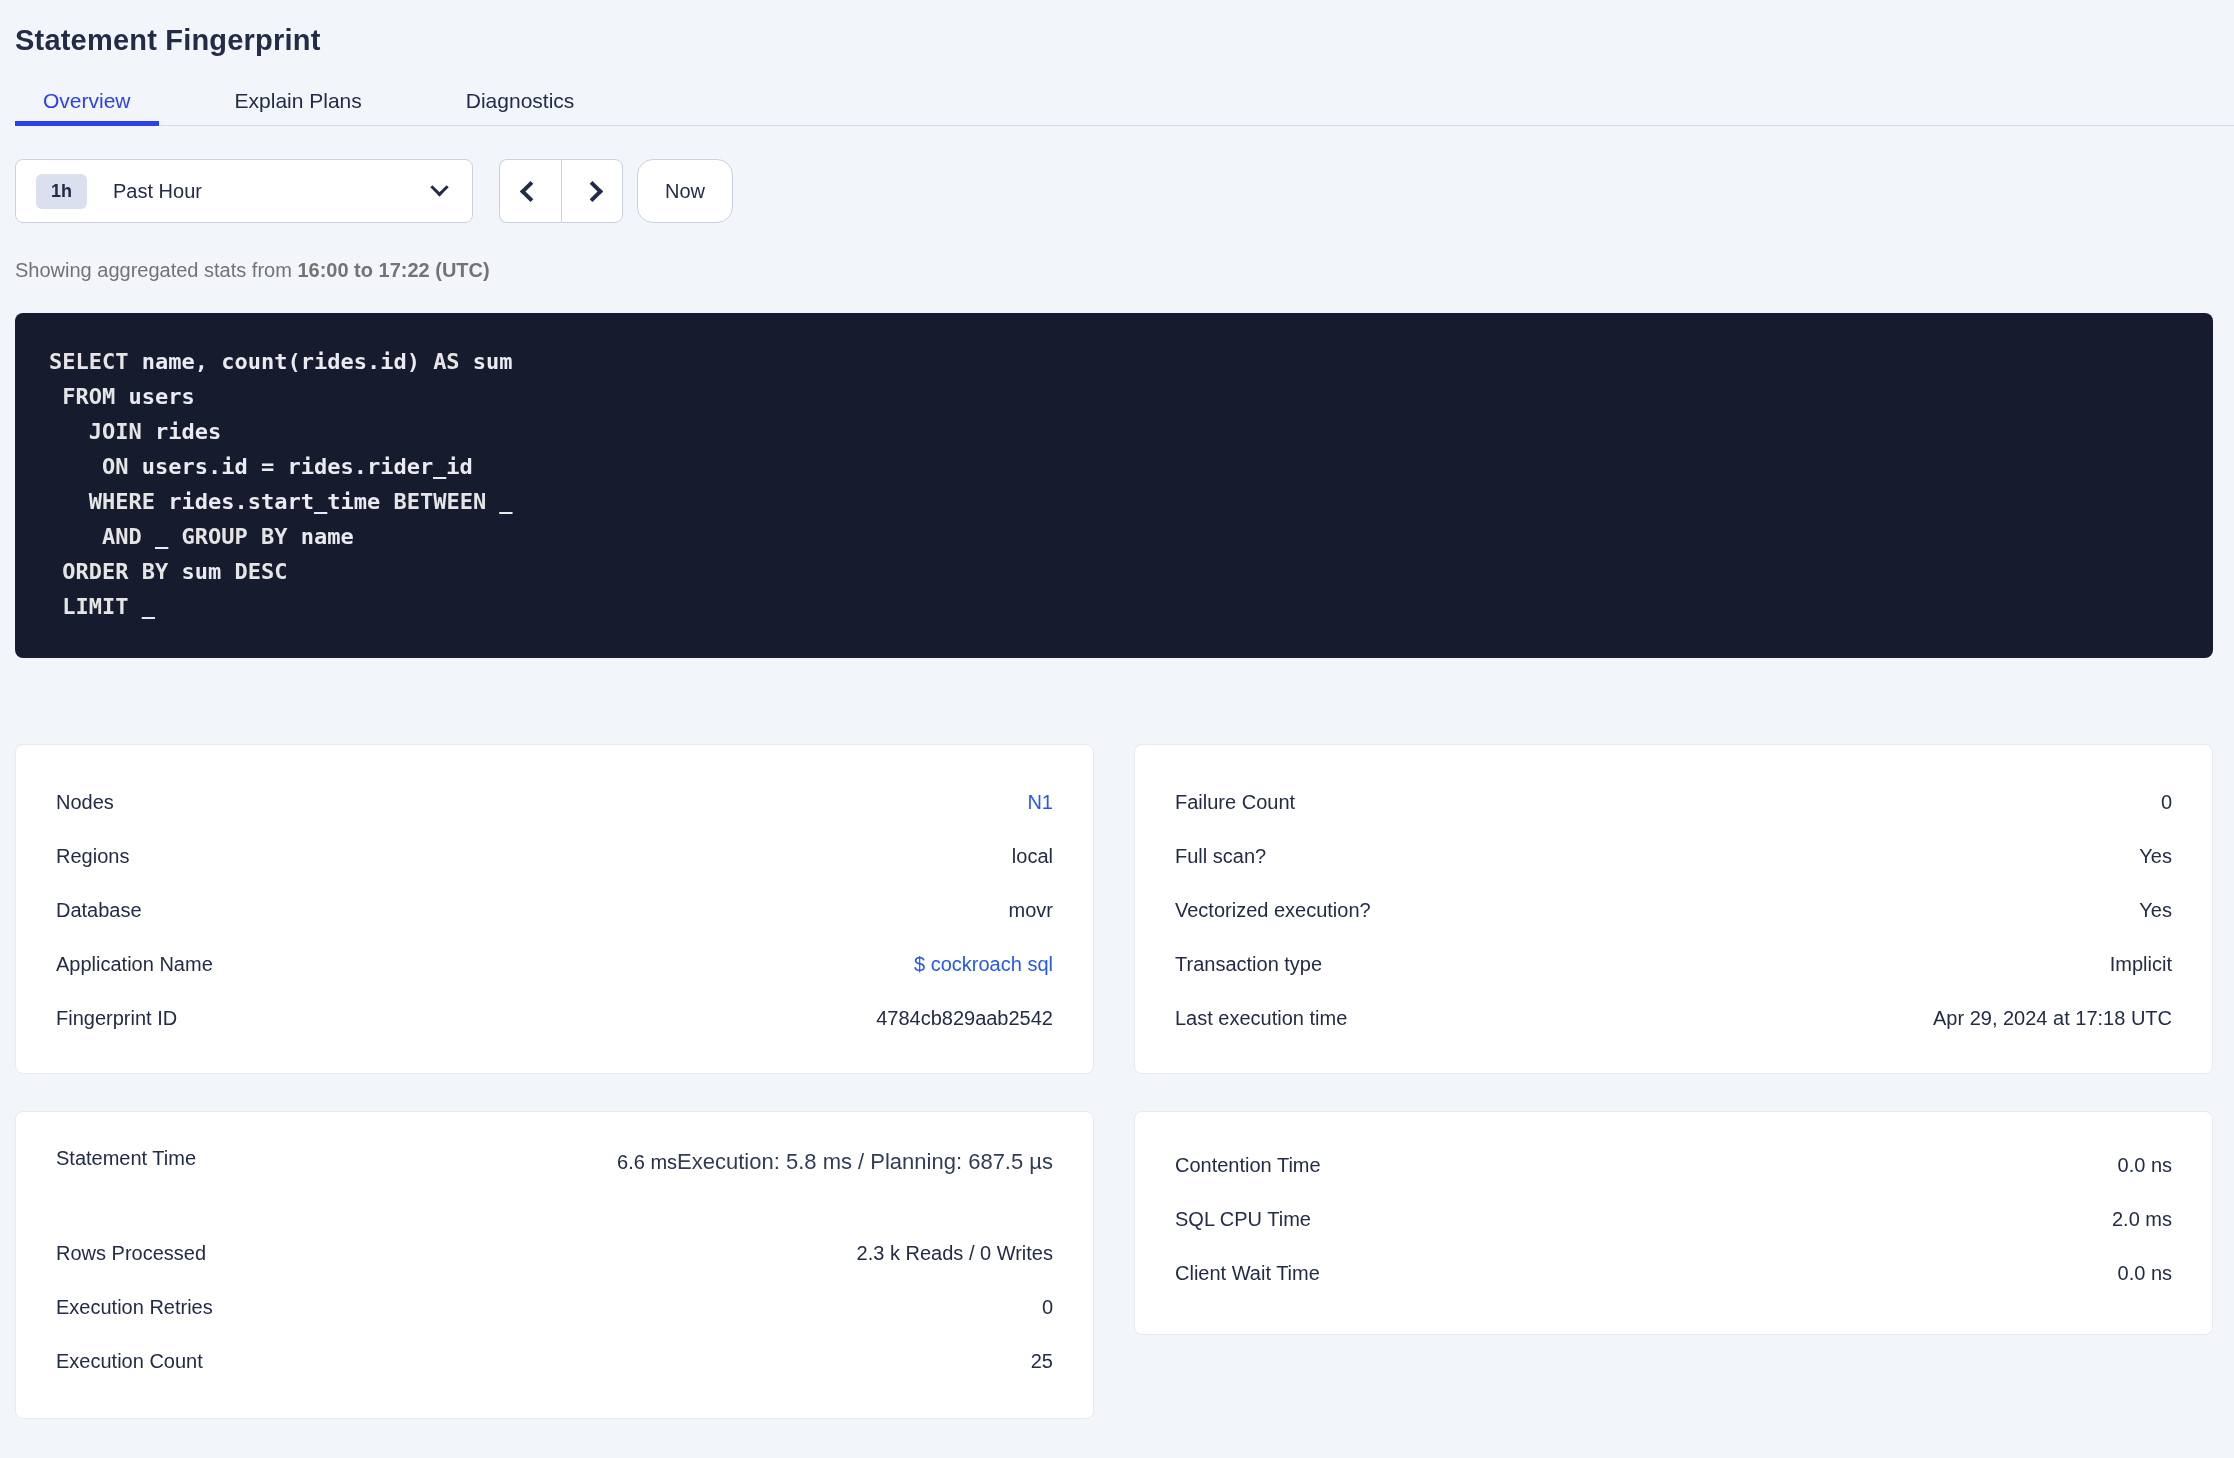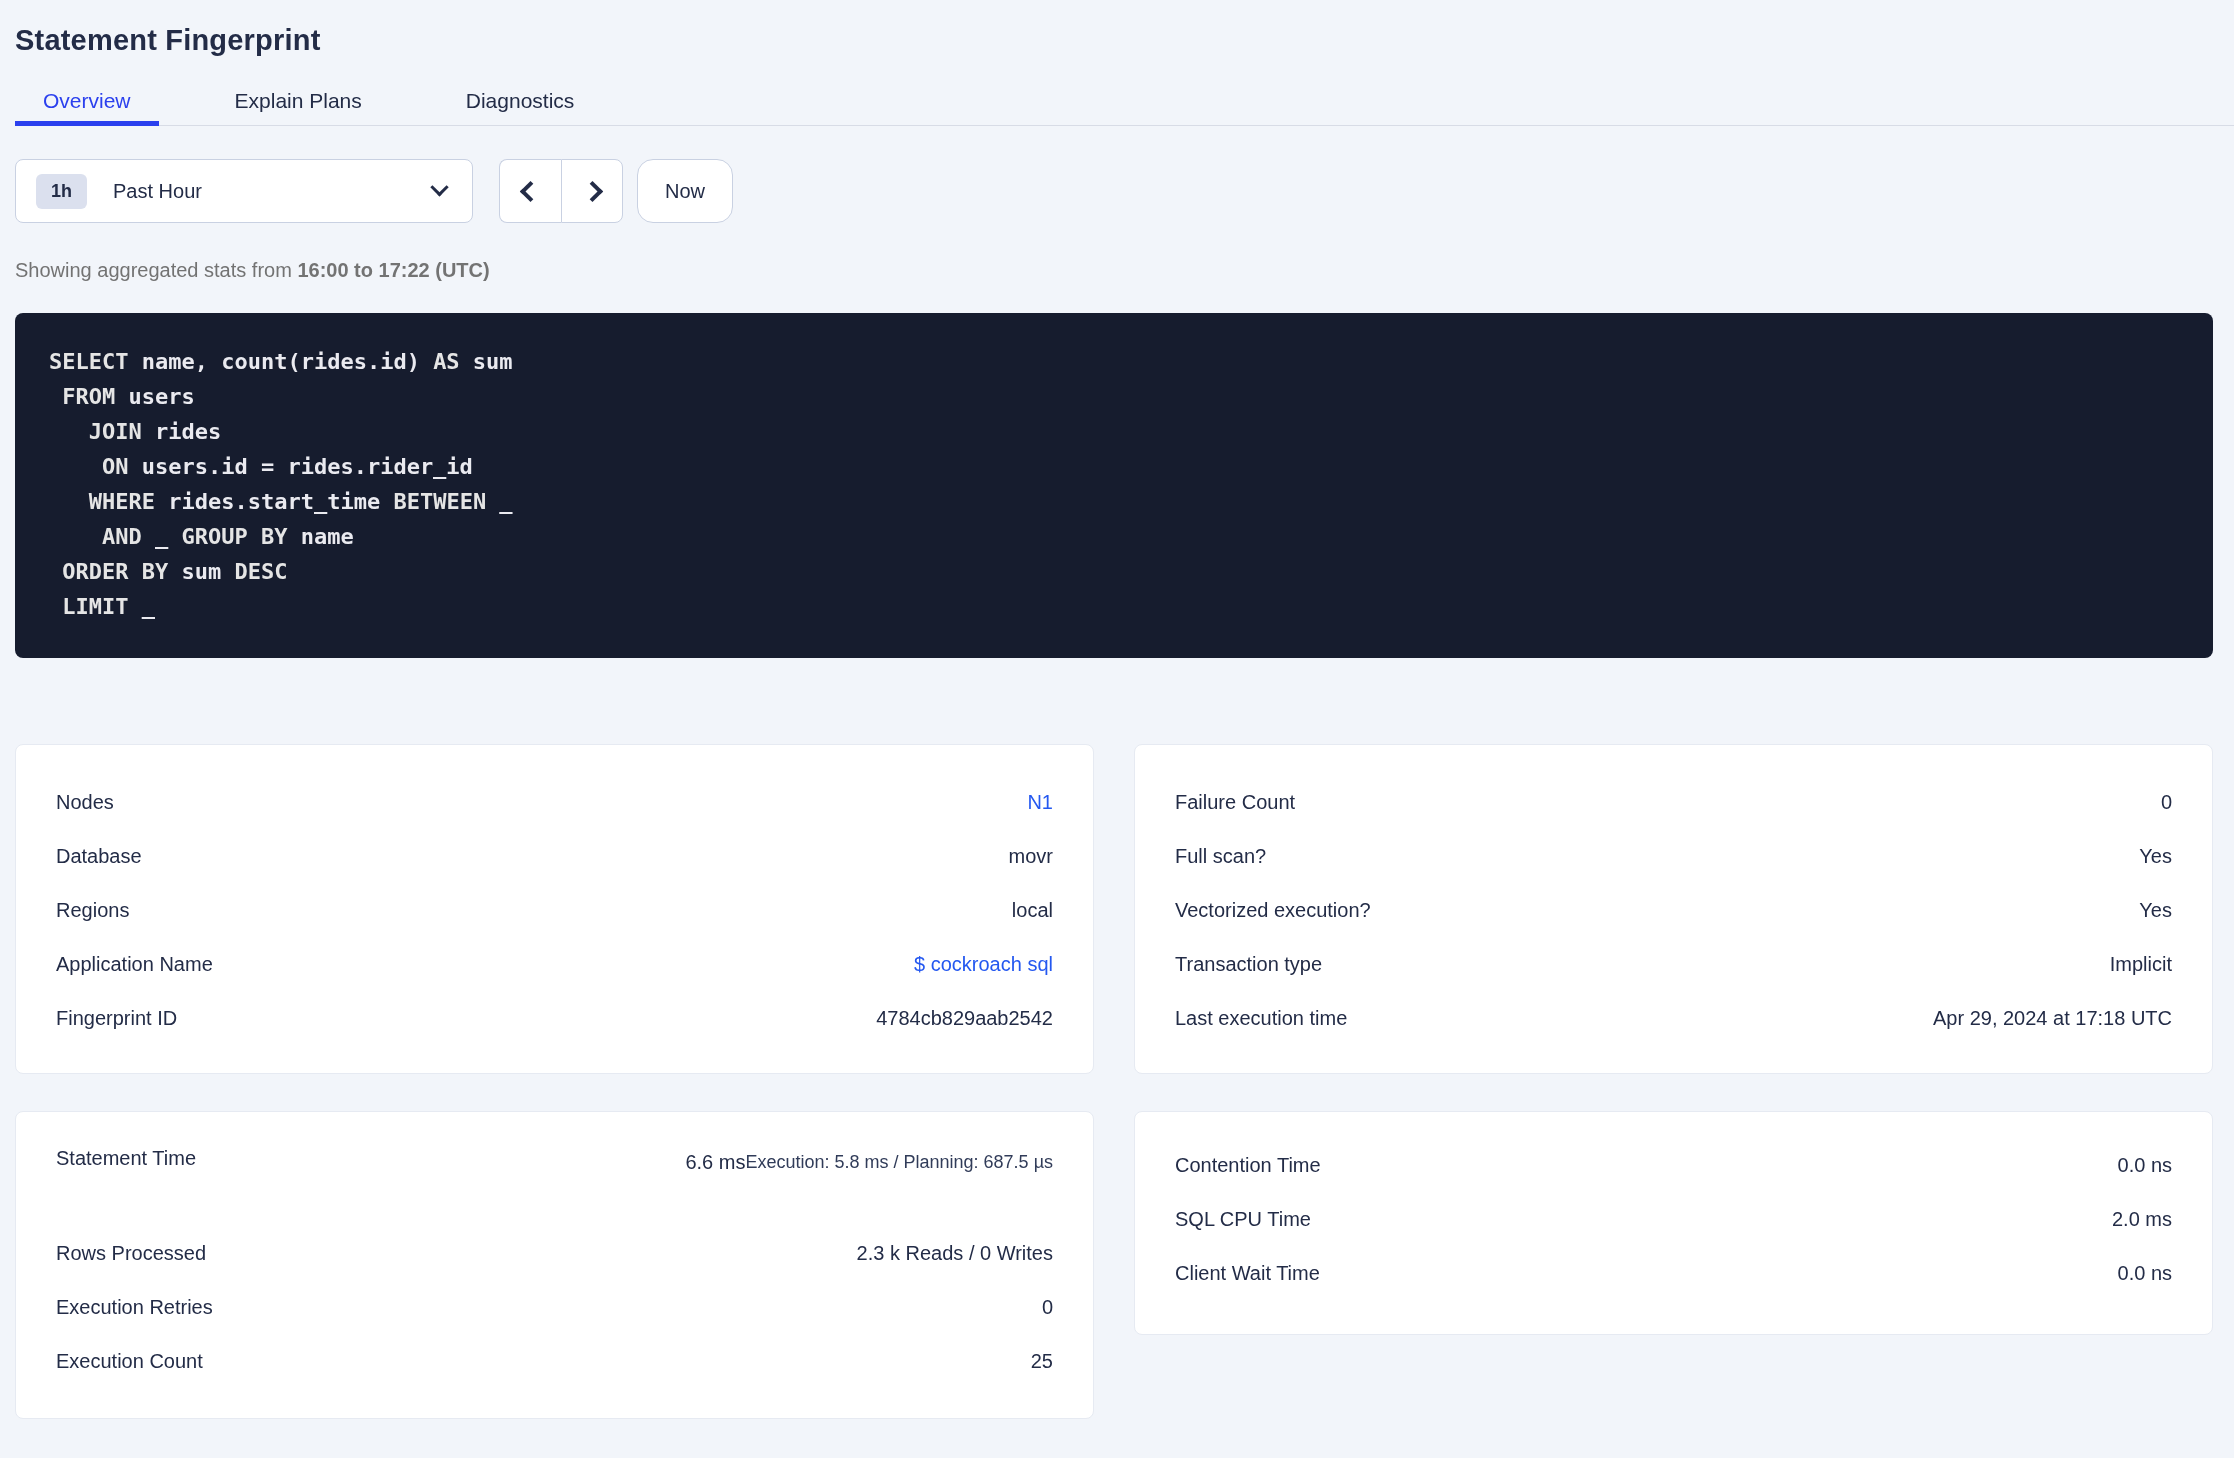--- a/index.html
+++ b/index.html
@@ -88,21 +88,21 @@
   .card-row {
     height: 54px; display: flex; justify-content: space-between; align-items: center;
     font-size: 20px;
   }
   .card-row.tall { height: 88px; align-items: flex-start; padding-top: 9px; }
   .row-label { font-weight: 400; color: #232c47; }
   .row-value { color: #232c47; }
   .row-value.link { color: #2458f0; cursor: pointer; }
   .value-stack { display: flex; flex-direction: row; align-items: flex-end; }
   .value-stack .row-value { line-height: 30px; }
-  .row-sub { font-size: 18px; color: #313c59; line-height: 30px; }
+  .row-sub { font-size: 22px; color: #313c59; line-height: 30px; }
 </style>
 </head>
 <body>
 
 <div class="page">
 
   <h1 class="page-title">Statement Fingerprint</h1>
 
   <div class="tabs">
     <div class="tab active">Overview</div>
@@ -143,26 +143,26 @@
 </pre>
   </div>
 
   <div class="cards">
     <div class="card h330">
       <div class="card-row">
         <span class="row-label">Nodes</span>
         <span class="row-value link">N1</span>
       </div>
       <div class="card-row">
+        <span class="row-label">Regions</span>
+        <span class="row-value">local</span>
+      </div>
+      <div class="card-row">
         <span class="row-label">Database</span>
         <span class="row-value">movr</span>
-      </div>
-      <div class="card-row">
-        <span class="row-label">Regions</span>
-        <span class="row-value">local</span>
       </div>
       <div class="card-row">
         <span class="row-label">Application Name</span>
         <span class="row-value link">$ cockroach sql</span>
       </div>
       <div class="card-row">
         <span class="row-label">Fingerprint ID</span>
         <span class="row-value">4784cb829aab2542</span>
       </div>
     </div>

